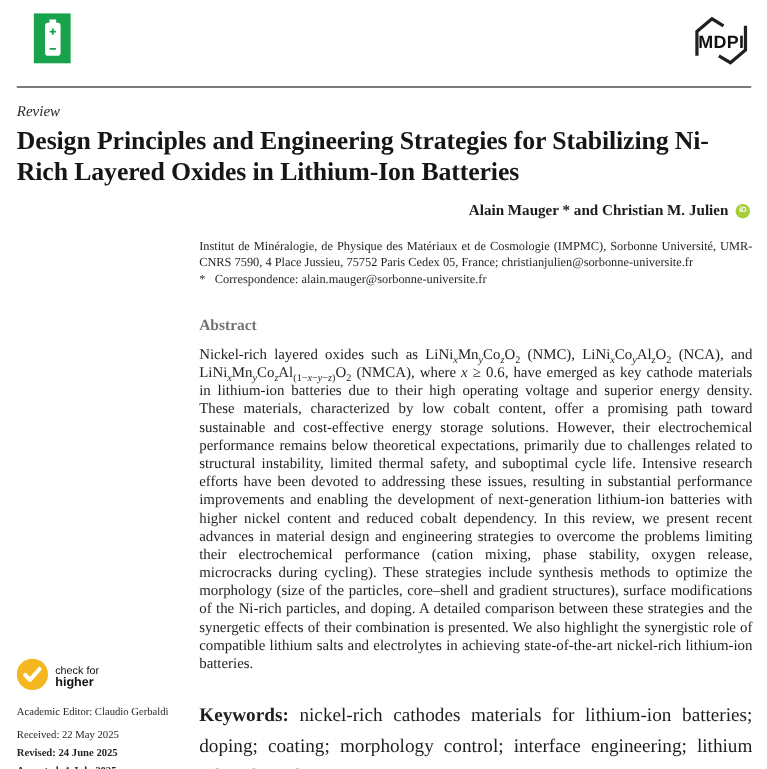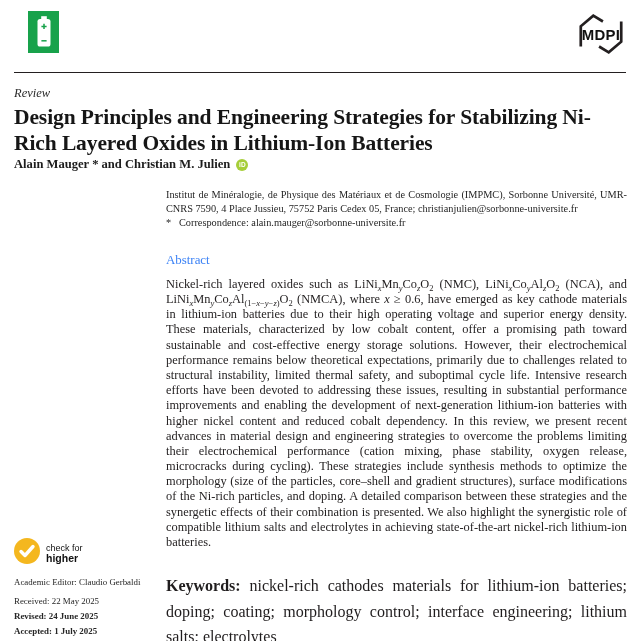--- a/index.html
+++ b/index.html
@@ -27,22 +27,22 @@
   .header-rule { margin: 9px 13px 0 14px; border: 0; border-top: 1.6px solid #231f20; }
 
   
   .article-type { margin: 13px 14px 0; font-style: italic; font-size: 12.5px; color: #2a2a2a; }
   .article-title {
     margin: 3px 14px 0; max-width: 602px;
     font-size: 21.5px; font-weight: bold; line-height: 1.22; color: #161616;
     letter-spacing: -0.1px;
   }
   .authors-line {
-    margin: 1px 14px 0; font-size: 12.6px; font-weight: bold; color: #1c1c1c;
-    display: flex; align-items: center;
+    margin: 12px 14px 0; font-size: 12.6px; font-weight: bold; color: #1c1c1c;
+    display: flex; align-items: center; justify-content: flex-end;
   }
   .orcid-badge {
     display: inline-flex; align-items: center; justify-content: center;
     width: 12px; height: 12px; border-radius: 50%;
     background: #a6ce39; color: #fff; margin-left: 6px;
     font-family: "Liberation Sans", sans-serif; font-size: 6.5px; font-weight: bold;
     cursor: pointer;
   }
 
   
@@ -59,21 +59,21 @@
   .badge-text .l2 { font-size: 10.5px; font-weight: bold; display: block; }
   .margin-note { font-size: 8.9px; color: #262626; line-height: 1.25; }
   .editor-note { margin-top: 13px; }
   .date-note { margin-top: 7px; }
   .date-note + .date-note { margin-top: 4px; font-weight: bold; }
 
   
   .affiliation { font-size: 10.3px; line-height: 1.33; text-align: justify; color: #1f1f1f; }
   .correspondence { font-size: 10.3px; margin-top: 1px; display: flex; }
   .corresp-marker { width: 13px; flex-shrink: 0; }
-  .abstract-heading { margin-top: 25px; font-size: 12.9px; font-weight: normal; color: #3b82f6; }
+  .abstract-heading { margin-top: 25px; font-size: 12.9px; font-weight: bold; color: #737373; }
   .abstract-body {
     margin-top: 9px; font-size: 12.4px; line-height: 1.225;
     text-align: justify; color: #201d1e;
   }
   .abstract-body sub { font-size: 8.5px; line-height: 0; }
   .keywords { margin-top: 23px; font-size: 16px; line-height: 1.6; text-align: justify; color: #201d1e; }
   .keywords .kw-label { font-weight: bold; }
   .end-rule { margin-top: 11px; border: 0; border-top: 1.3px solid #2b2b2b; }
 </style>
 </head>

